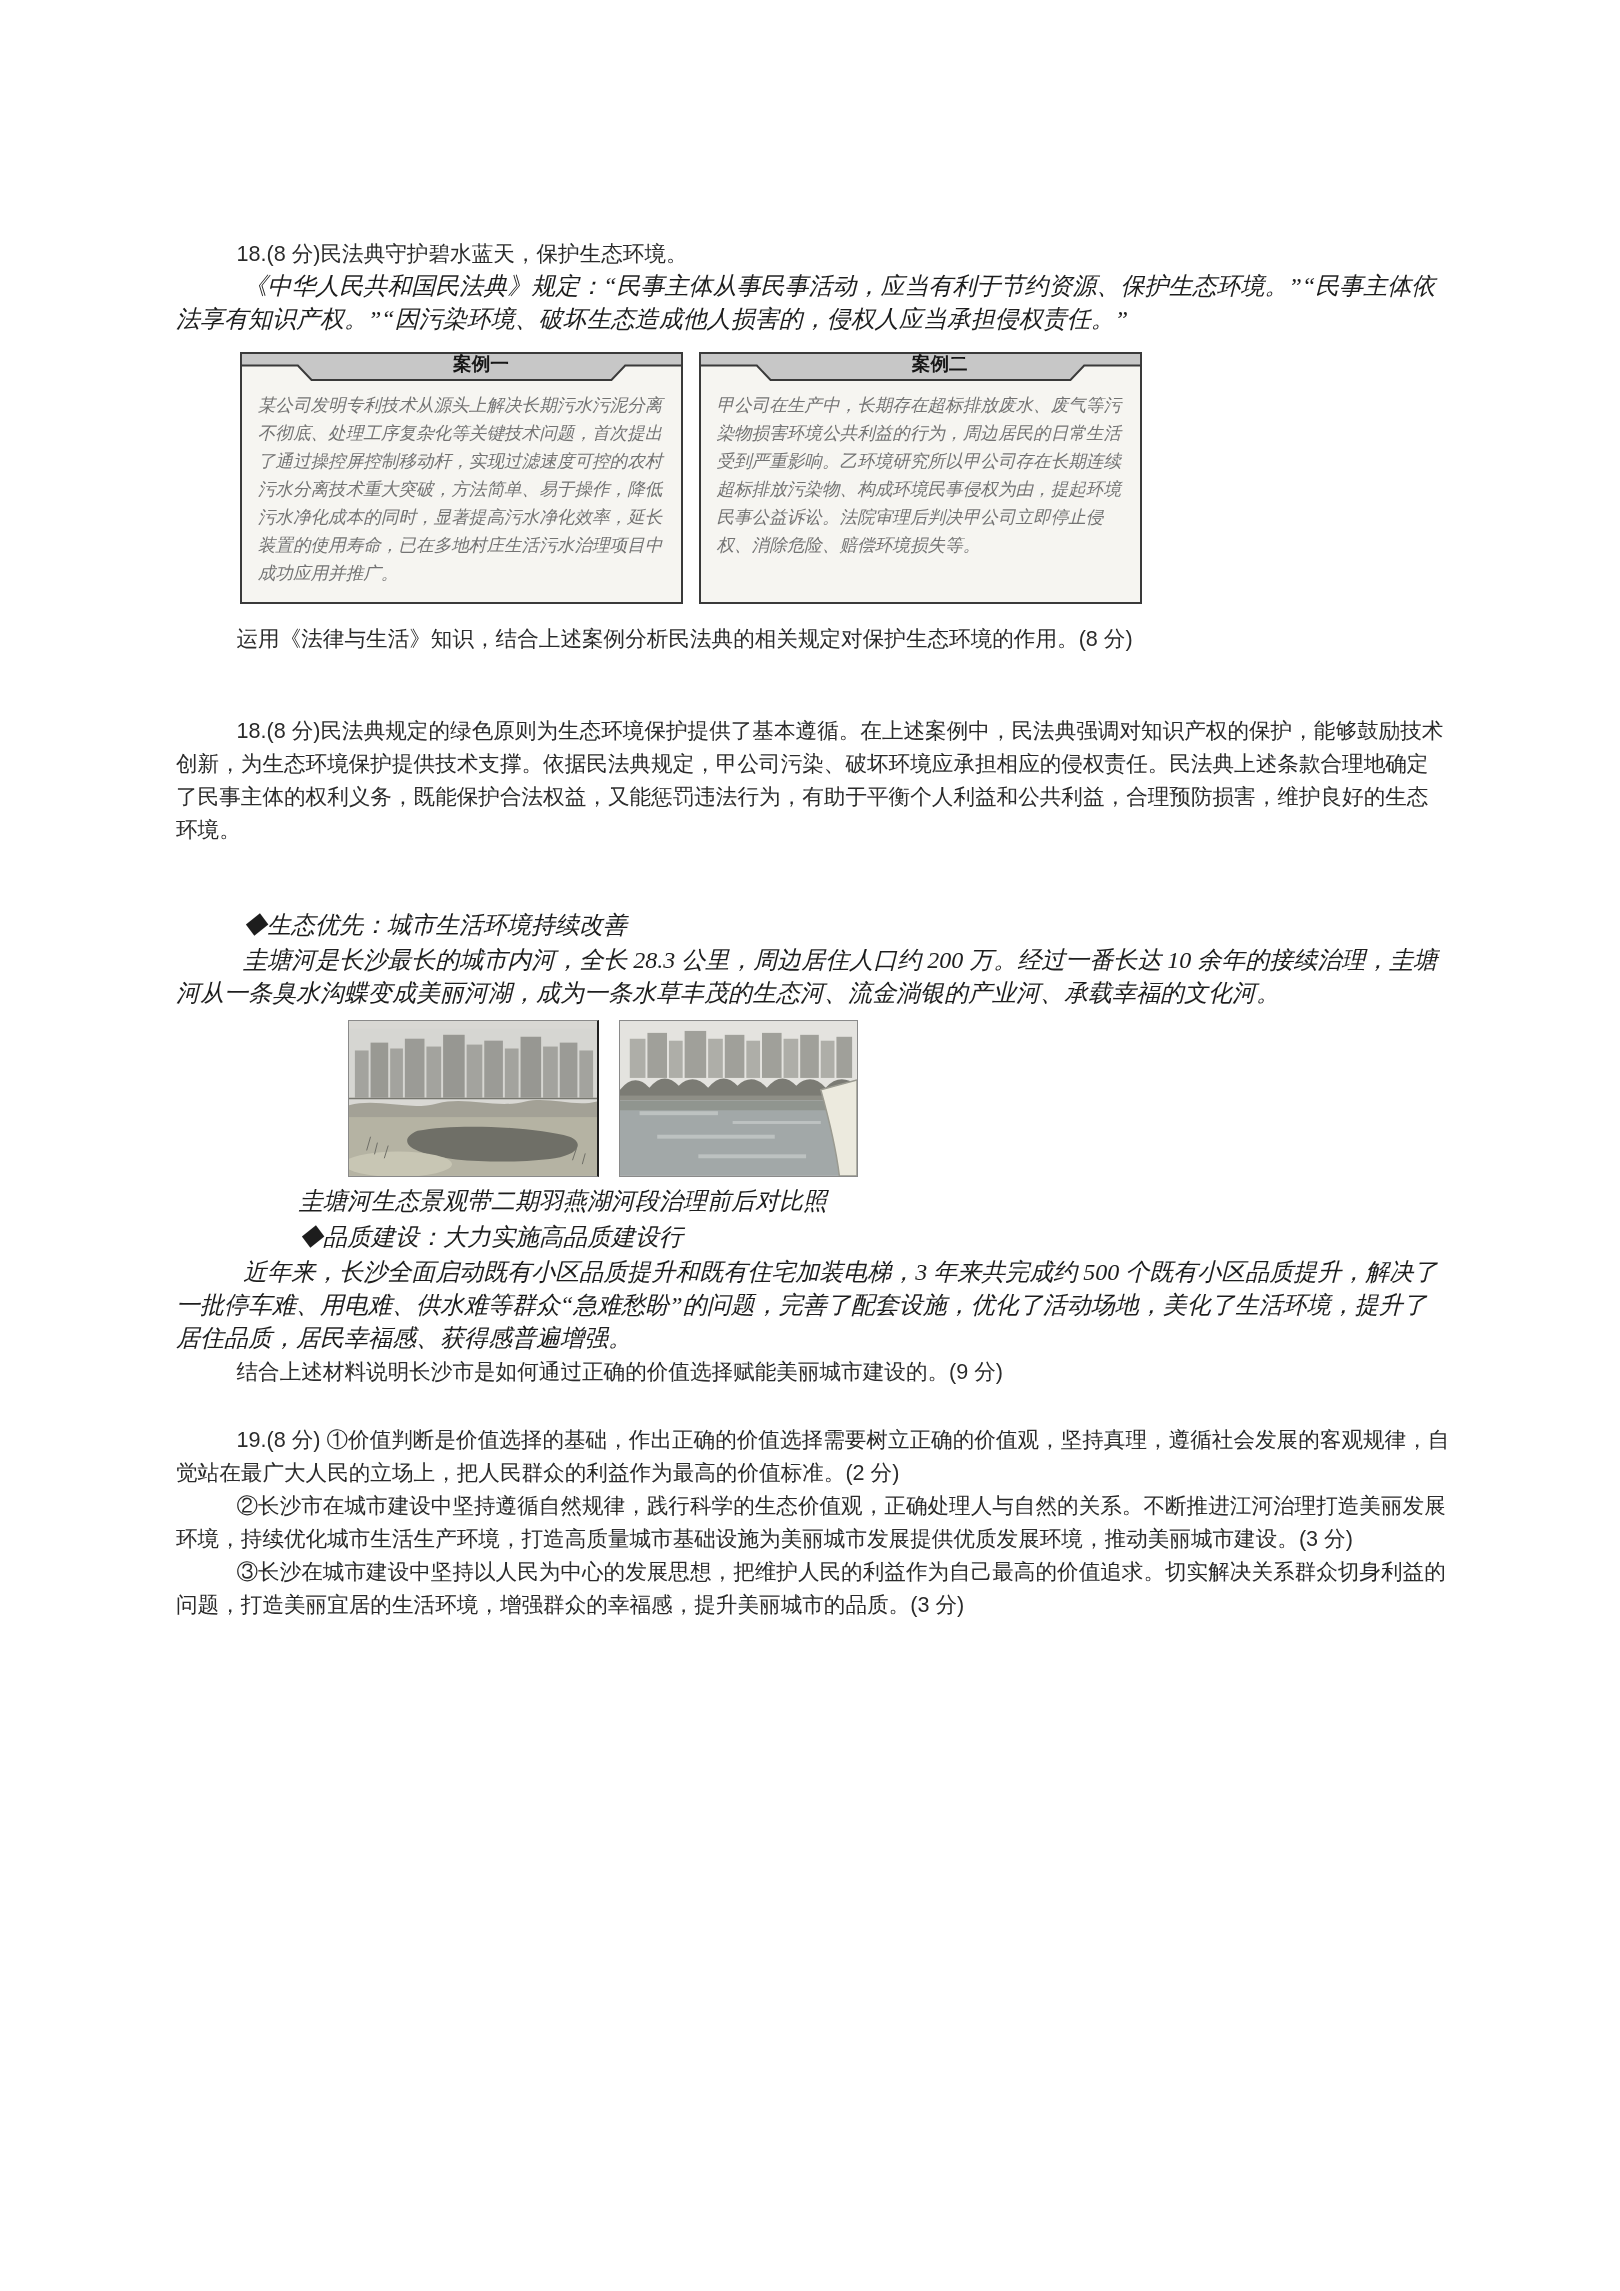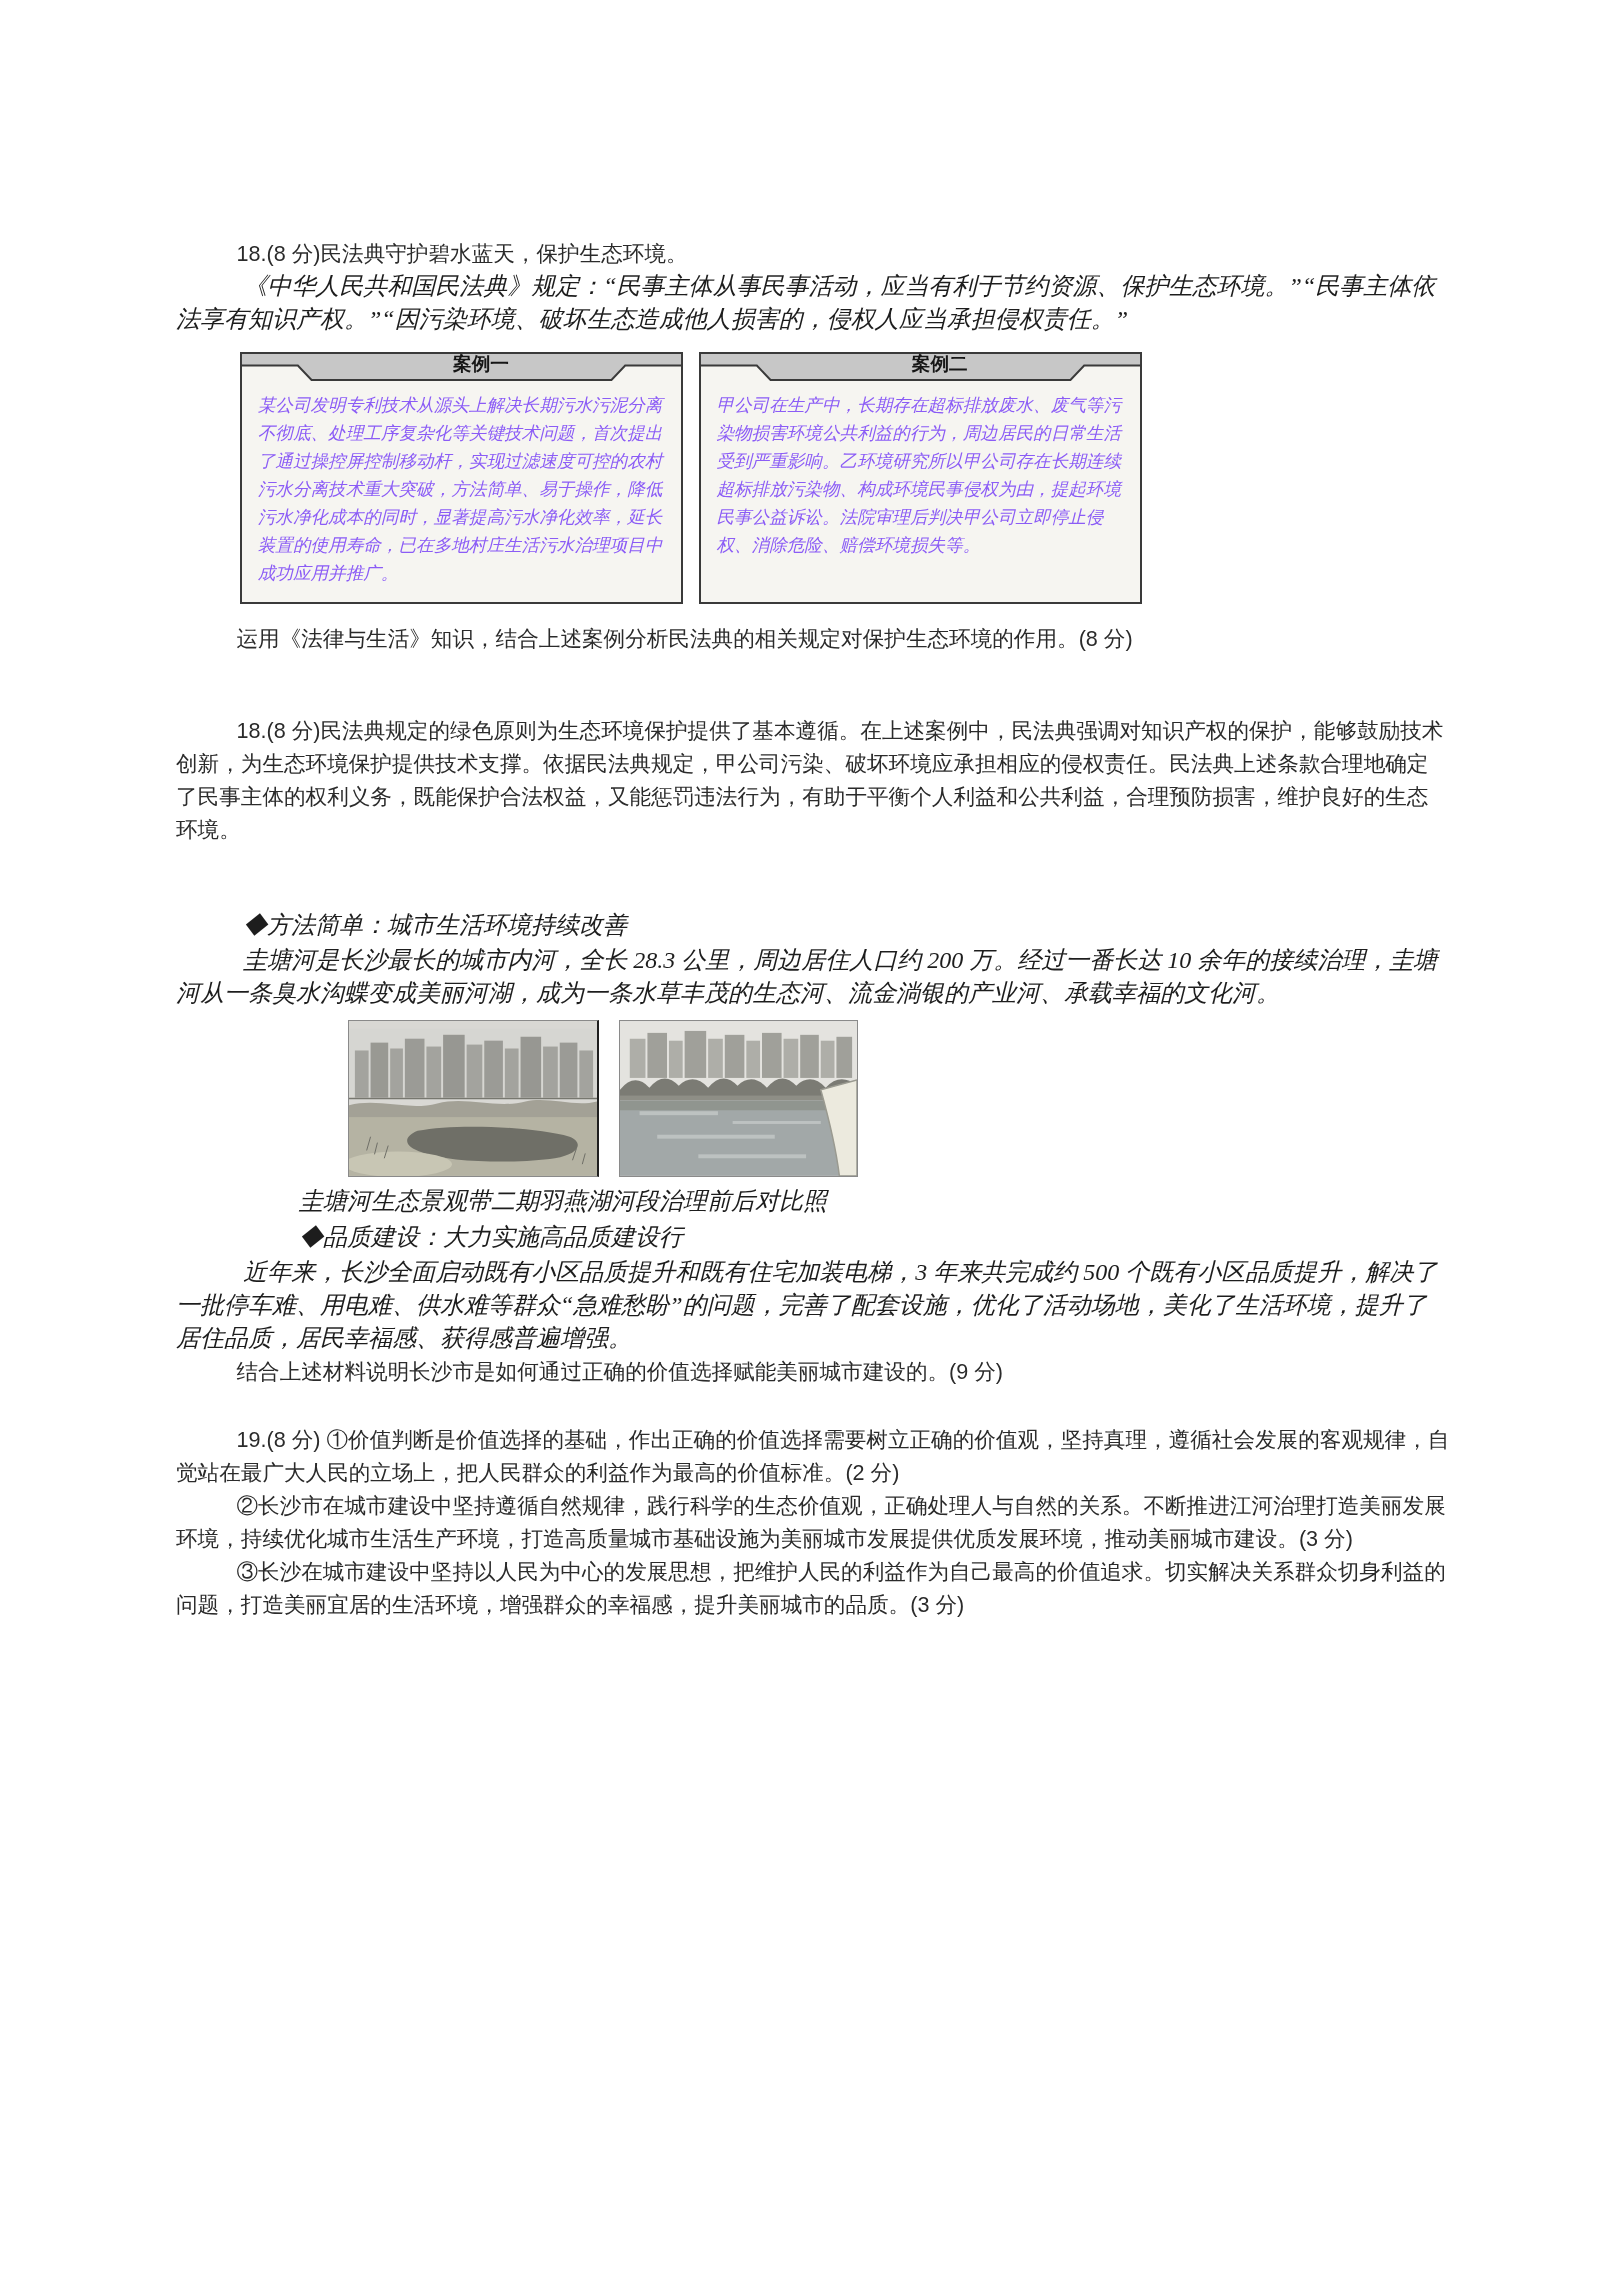--- a/index.html
+++ b/index.html
@@ -62,21 +62,21 @@
     font-weight: bold;
     font-size: 18.6px;
     line-height: 23.5px;
     color: #161616;
   }
   .case-text {
     font-family: "Liberation Serif", serif;
     font-style: italic;
     font-size: 17.6px;
     line-height: 28px;
-    color: #8b5cf6;
+    color: #737373;
     margin: 0;
   }
   .spacer-18answer { height: 59px; }
   .spacer-19 { height: 63px; }
   .spacer-19answer { height: 35px; }
   .q18-prompt { margin-top: 17.6px; }
   .q19-m1 { margin-top: 2px; }
   
   .photos-row {
     display: flex;
@@ -125,21 +125,21 @@
   </div>
 
   <p class="print indent q18-prompt">运用《法律与生活》知识，结合上述案例分析民法典的相关规定对保护生态环境的作用。(8 分)</p>
 
   <div class="spacer-18answer"></div>
 
   <p class="print indent">18.(8 分)民法典规定的绿色原则为生态环境保护提供了基本遵循。在上述案例中，民法典强调对知识产权的保护，能够鼓励技术创新，为生态环境保护提供技术支撑。依据民法典规定，甲公司污染、破坏环境应承担相应的侵权责任。民法典上述条款合理地确定了民事主体的权利义务，既能保护合法权益，又能惩罚违法行为，有助于平衡个人利益和公共利益，合理预防损害，维护良好的生态环境。</p>
 
   <div class="spacer-19"></div>
 
-  <p class="kai bullet-line">◆方法简单：城市生活环境持续改善</p>
+  <p class="kai bullet-line">◆生态优先：城市生活环境持续改善</p>
   <p class="kai indent q19-m1">圭塘河是长沙最长的城市内河，全长 28.3 公里，周边居住人口约 200 万。经过一番长达 10 余年的接续治理，圭塘河从一条臭水沟蝶变成美丽河湖，成为一条水草丰茂的生态河、流金淌银的产业河、承载幸福的文化河。</p>
 
   <div class="photos-row">
     <svg class="photo photo-before" width="248" height="155" viewBox="0 0 253 158">
       <rect width="253" height="158" fill="#d9d8d4"></rect>
       <g>
         <rect x="6" y="30" width="14" height="48" fill="#95958f"></rect>
         <rect x="22" y="22" width="18" height="56" fill="#878781"></rect>
         <rect x="42" y="28" width="13" height="50" fill="#95958f"></rect>
         <rect x="57" y="18" width="20" height="60" fill="#8a8a84"></rect>

